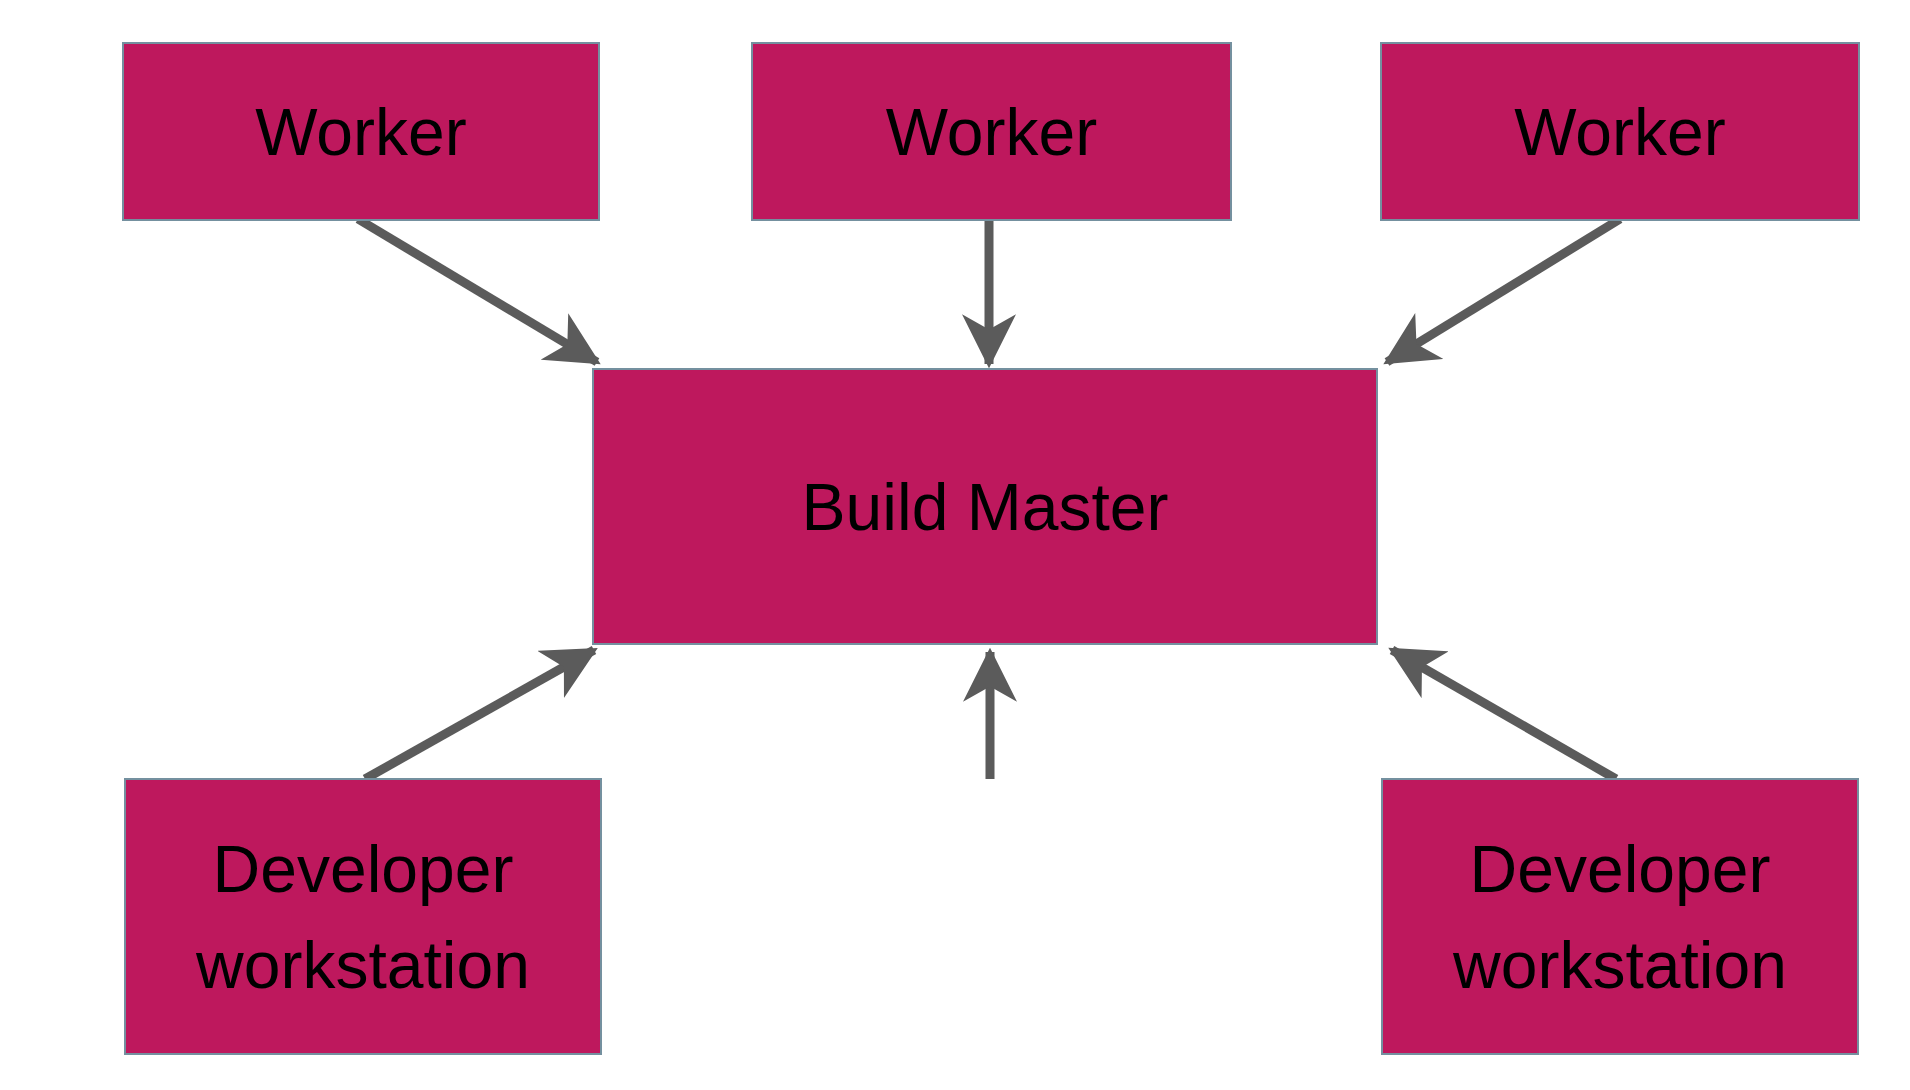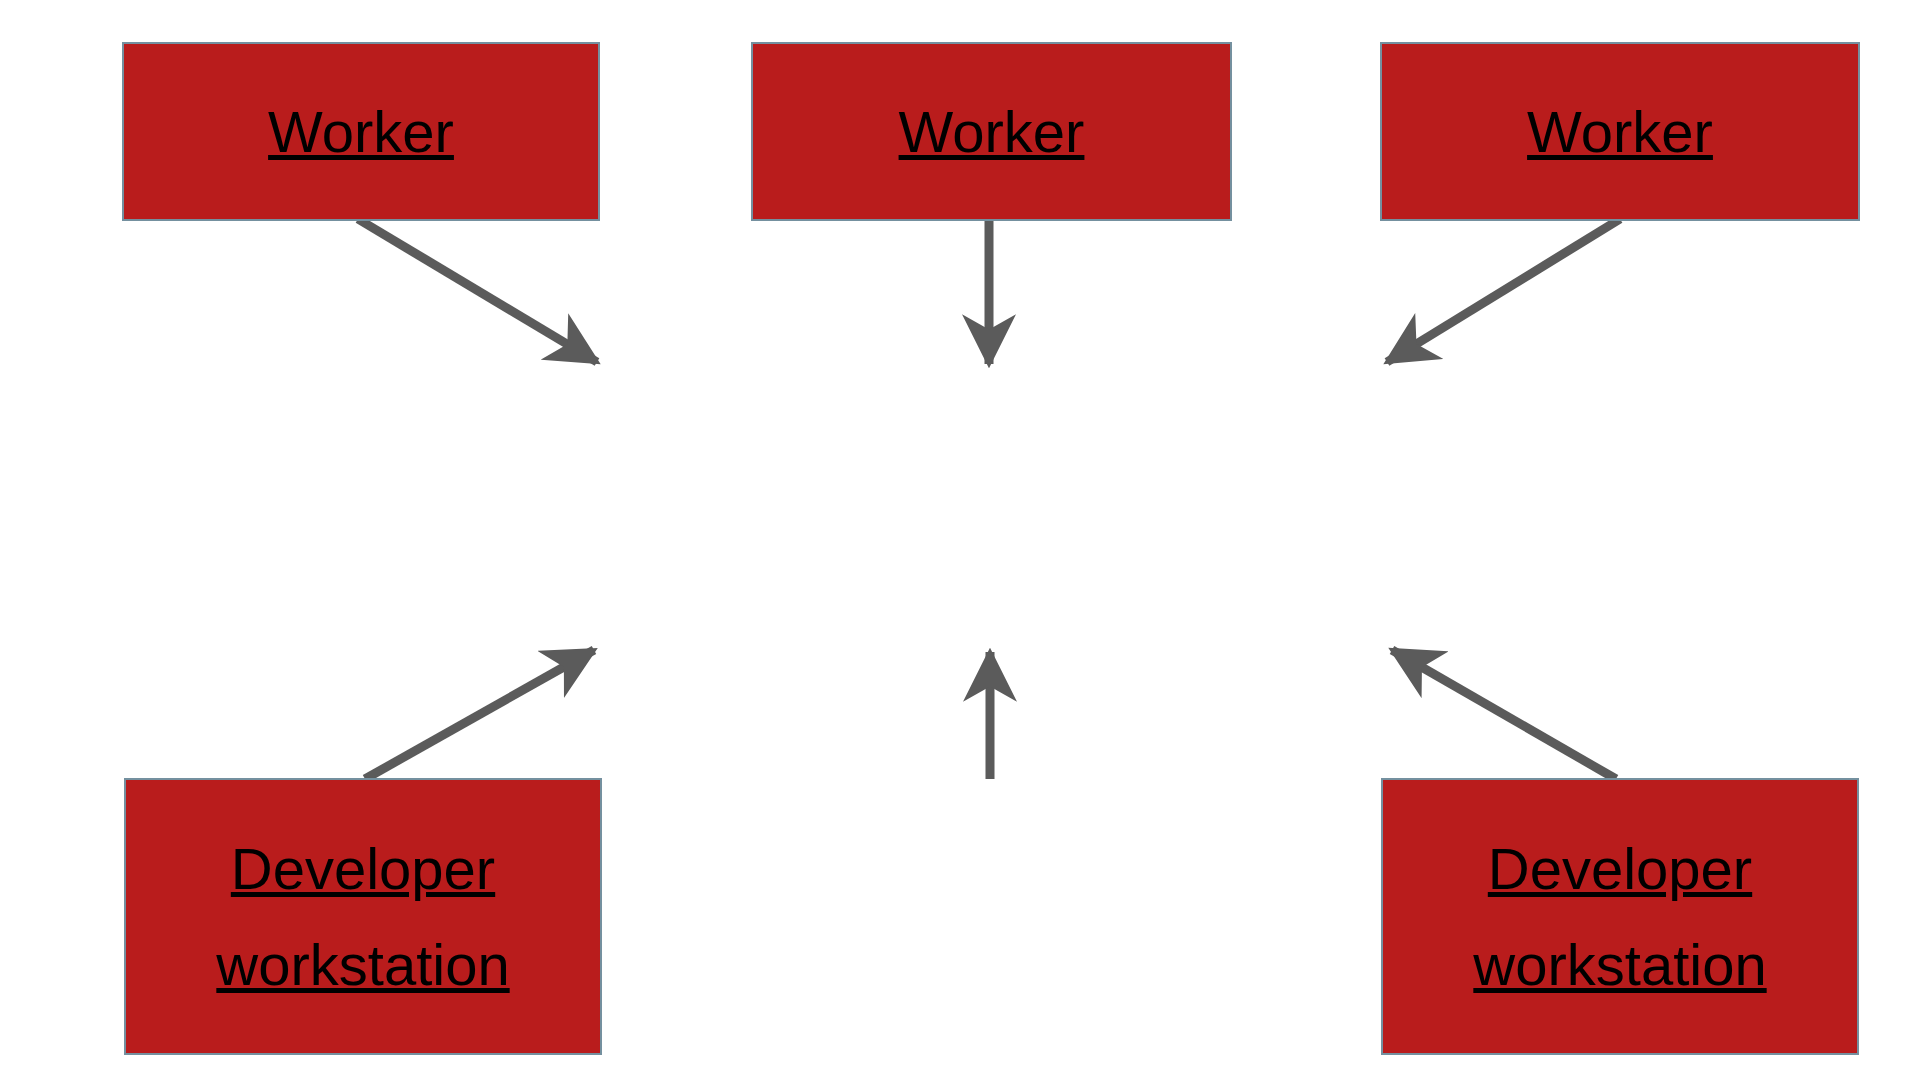--- a/index.html
+++ b/index.html
@@ -19,32 +19,31 @@
     position: absolute;
     left: 0;
     top: 0;
     width: 1910px;
     height: 1090px;
     display: block;
   }
   .node {
     position: absolute;
     box-sizing: border-box;
-    background: #b91c1c;
+    background: #be185d;
     border: 2px solid #74909f;
     display: flex;
     align-items: center;
     justify-content: center;
     text-align: center;
     color: #000000;
-    font-size: 58px;
+    font-size: 66px;
     line-height: 96px;
     font-weight: 400;
     padding: 0 10px;
-    text-decoration: underline;
   }
 </style>
 </head>
 <body>
 
 <div class="canvas">
 
   <svg class="edges" viewBox="0 0 1910 1090">
     <defs>
       <marker id="arrowhead" viewBox="0 0 10 10" refX="9.2" refY="5" markerWidth="6" markerHeight="6" orient="auto" markerUnits="strokeWidth">
@@ -70,20 +69,23 @@
   </div>
 
   <div class="node" style="left:751px; top:42px; width:481px; height:179px;">
     <span>Worker</span>
   </div>
 
   <div class="node" style="left:1380px; top:42px; width:480px; height:179px;">
     <span>Worker</span>
   </div>
 
+  <div class="node" style="left:592px; top:368px; width:786px; height:277px;">
+    <span>Build Master</span>
+  </div>
 
   <div class="node" style="left:124px; top:778px; width:478px; height:277px;">
     <span>Developer workstation</span>
   </div>
 
 
   <div class="node" style="left:1381px; top:778px; width:478px; height:277px;">
     <span>Developer workstation</span>
   </div>
 

